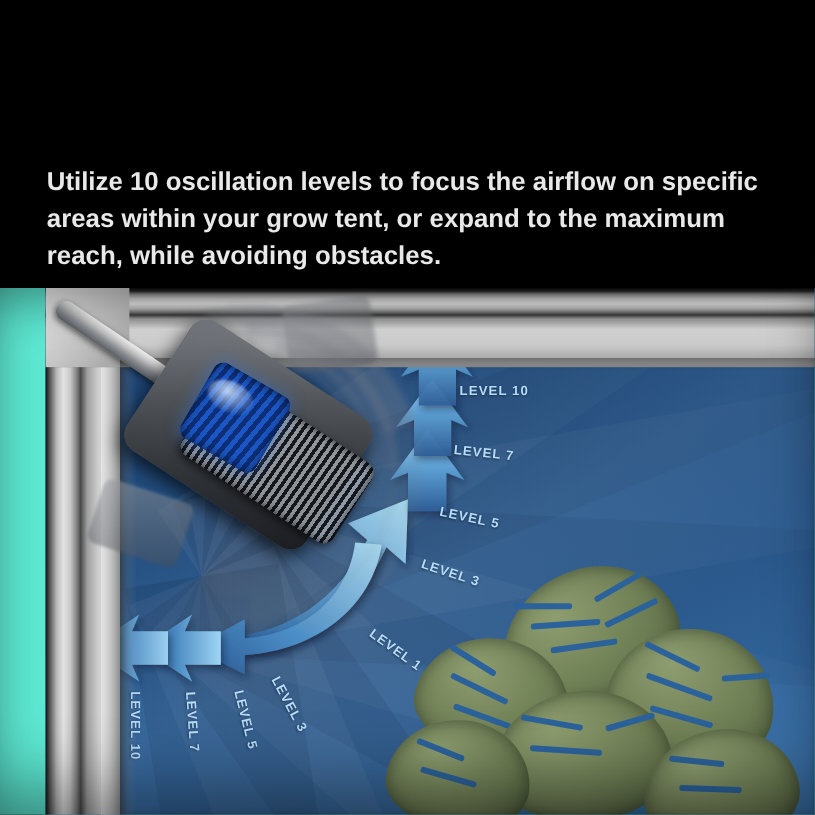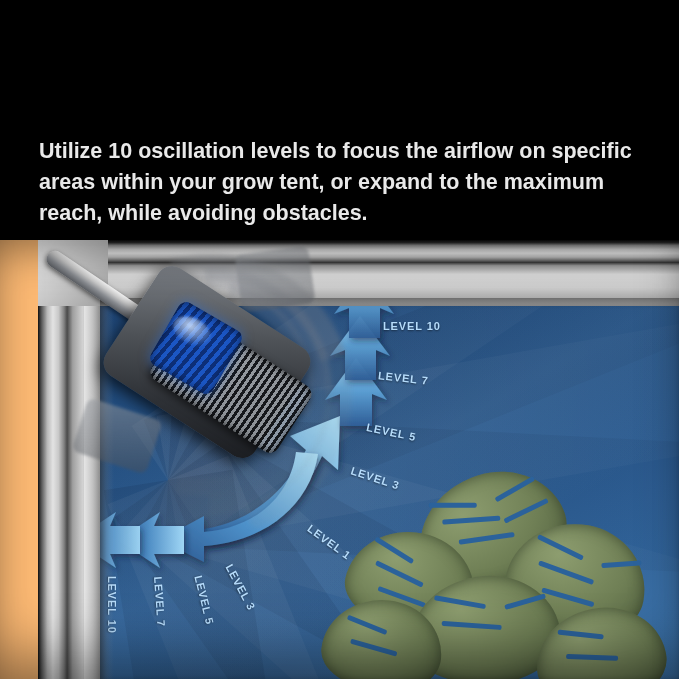--- a/index.html
+++ b/index.html
@@ -46,21 +46,21 @@
   }
 
   
   .photo {
     position: absolute;
     left: 0;
     top: 240px;
     width: 679px;
     height: 439px;
     overflow: hidden;
-    background: #fdba74;
+    background: #5eead4;
     text-align: right;
   }
 
   
   .tent-interior {
     position: absolute;
     left: 38px;
     top: 0px;
     width: 641px;
     height: 439px;

